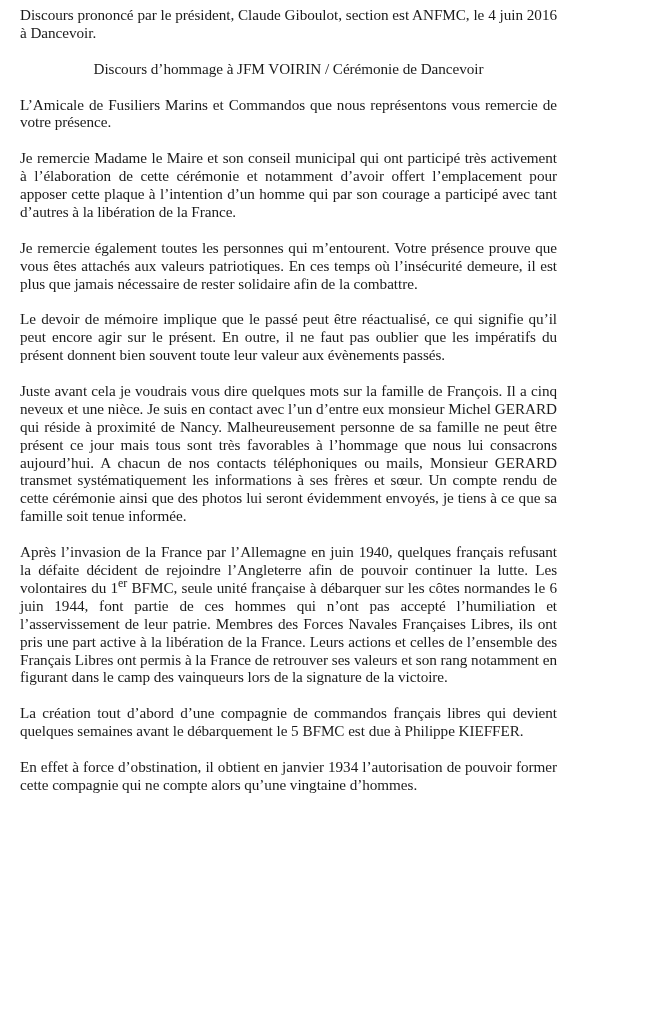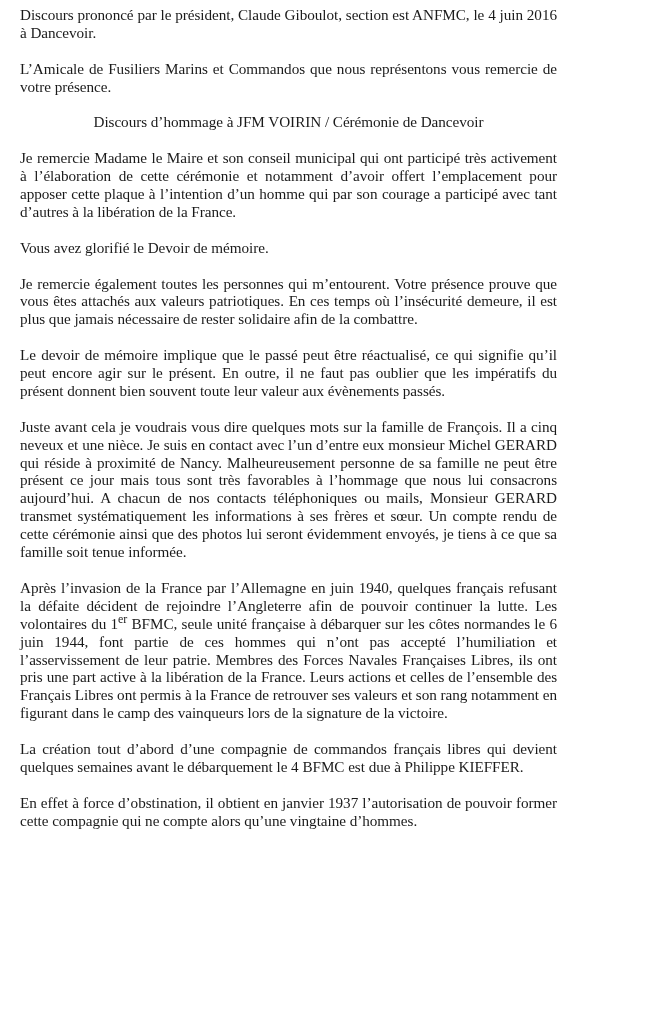--- a/index.html
+++ b/index.html
@@ -37,26 +37,25 @@
       font-size: 12px;
       line-height: 0;
       vertical-align: 6px;
     }
   </style>
 </head>
 <body>
 
 <div class="page">
   <p class="para">Discours prononcé par le président, Claude Giboulot, section est ANFMC,  le 4 juin 2016 à Dancevoir.</p>
+  <p class="para title">Discours d’hommage à JFM VOIRIN / Cérémonie de Dancevoir</p>
+
   <p class="para">L’Amicale de Fusiliers Marins et Commandos que nous représentons vous remercie de votre présence.</p>
-
-  <p class="para title">Discours d’hommage à JFM VOIRIN / Cérémonie de Dancevoir</p>
   <p class="para">Je remercie Madame le Maire et son conseil municipal qui ont participé très activement à l’élaboration de cette cérémonie et notamment d’avoir offert l’emplacement pour apposer cette plaque à l’intention d’un homme qui par son courage a participé avec tant d’autres à la libération de la France.</p>
-  <p class="para">Vous avez glorifié le Devoir de mémoire.</p>
   <p class="para">Je remercie également toutes les personnes qui m’entourent. Votre présence prouve que vous êtes attachés aux valeurs patriotiques. En ces temps où l’insécurité demeure, il est plus que jamais nécessaire de rester solidaire afin de la combattre.</p>
   <p class="para">Le devoir de mémoire implique que le passé peut être réactualisé, ce qui signifie qu’il peut encore agir sur le présent. En outre, il ne faut pas oublier que les impératifs du présent donnent bien souvent toute leur valeur aux évènements passés.</p>
   <p class="para">Juste avant cela je voudrais vous dire quelques mots sur la famille de François. Il a cinq neveux et une nièce. Je suis en contact avec l’un d’entre eux monsieur Michel GERARD qui réside à proximité de Nancy. Malheureusement personne de sa famille ne peut être présent ce jour mais tous sont très favorables à l’hommage que nous lui consacrons aujourd’hui. A chacun de nos contacts téléphoniques ou mails, Monsieur GERARD transmet systématiquement les informations à ses frères et sœur. Un compte rendu de cette cérémonie ainsi que des photos lui seront évidemment envoyés, je tiens à ce que sa famille soit tenue informée.</p>
 
   <p class="para"><span>Après l’invasion de la France par l’Allemagne en juin 1940, quelques français refusant la défaite décident de rejoindre l’Angleterre afin de pouvoir continuer la lutte. Les volontaires du 1</span><sup>er</sup><span> BFMC, seule unité française à débarquer sur les côtes normandes le 6 juin 1944, font partie de ces hommes qui n’ont pas accepté l’humiliation et l’asservissement de leur patrie. Membres des Forces Navales Françaises Libres, ils ont pris une part active à la libération de la France. Leurs actions et celles de l’ensemble des Français Libres ont permis à la France de retrouver ses valeurs et son rang notamment en figurant dans le camp des vainqueurs lors de la signature de la victoire.</span></p>
 
-  <p class="para">La création tout d’abord d’une compagnie de commandos français libres qui devient quelques semaines avant le débarquement le 4 BFMC est due à Philippe KIEFFER.</p>
-  <p class="para">En effet à force d’obstination, il obtient en janvier 1937 l’autorisation de pouvoir former cette compagnie qui ne compte alors qu’une vingtaine d’hommes.</p>
+  <p class="para">La création tout d’abord d’une compagnie de commandos français libres qui devient quelques semaines avant le débarquement le 5 BFMC est due à Philippe KIEFFER.</p>
+  <p class="para">En effet à force d’obstination, il obtient en janvier 1934 l’autorisation de pouvoir former cette compagnie qui ne compte alors qu’une vingtaine d’hommes.</p>
 </div>
 
 </body></html>

